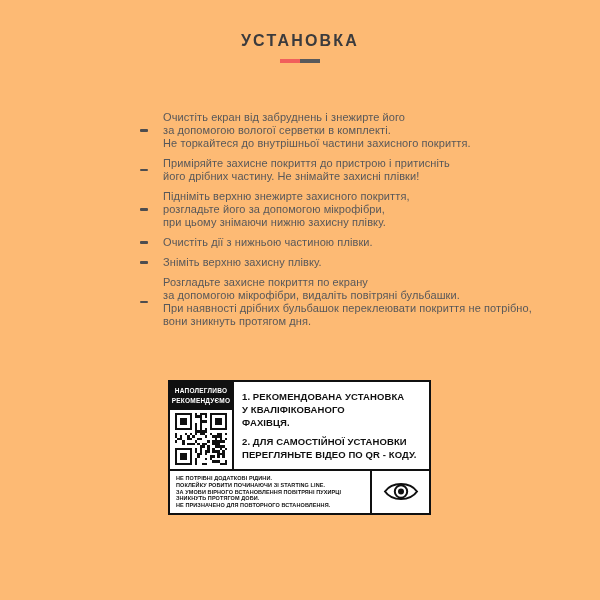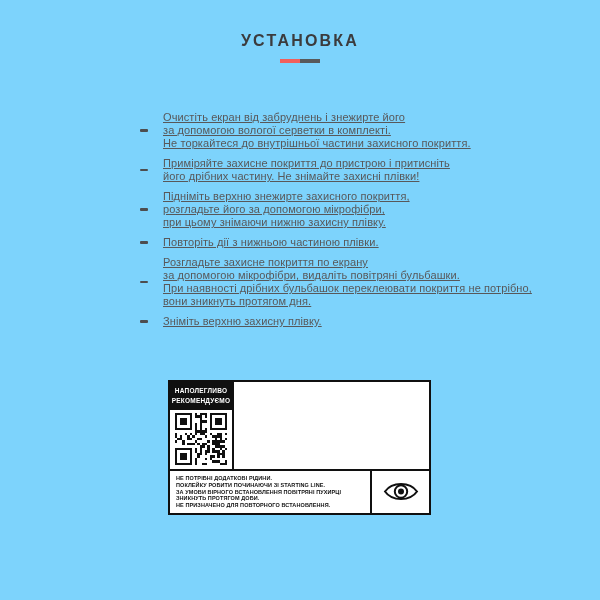--- a/index.html
+++ b/index.html
@@ -1,36 +1,35 @@
 <!DOCTYPE html>
 <html><head>
 <meta charset="utf-8">
 <style>
   * { margin:0; padding:0; box-sizing:border-box; }
   html,body { background:#ffffff; }
   .sheet {
-    position:relative; width:600px; height:600px; background:#7dd3fc;
+    position:relative; width:600px; height:600px; background:#fdba74;
     font-family:"Liberation Sans", sans-serif; overflow:hidden;
   }
   .page-title {
     padding-top:32px; text-align:center;
     font-size:16px; font-weight:600; letter-spacing:2.2px;
     color:#3b3b3d;
   }
   .title-underline { width:40px; height:4px; margin:9px auto 0; display:flex; }
   .title-underline .seg-red  { width:20px; height:4px; background:#f15f5c; }
   .title-underline .seg-dark { width:20px; height:4px; background:#58595b; }
 
   .instructions { margin:48px 0 0 140px; }
   .item { display:flex; align-items:center; margin-bottom:7px; }
   .dash { flex:0 0 8px; height:2.4px; background:#4d4d4f; margin-right:15px; border-radius:1px; }
   .item-text {
     white-space:pre-line; font-size:11px; line-height:13px; color:#58585a;
     letter-spacing:0.1px;
-    text-decoration:underline;
   }
 
   .rec-box {
     margin:52px 0 0 168px; width:263px;
     border:2px solid #101010; background:#ffffff;
   }
   .box-top { display:flex; border-bottom:2px solid #101010; }
   .qr-col { width:64px; border-right:2px solid #101010; display:flex; flex-direction:column; }
   .badge {
     background:#101010; color:#ffffff; text-align:center;
@@ -78,32 +77,32 @@
 його дрібних частину. Не знімайте захисні плівки!</span>
     </div>
     <div class="item">
       <span class="dash"></span>
       <span class="item-text">Підніміть верхню знежирте захисного покриття,
 розгладьте його за допомогою мікрофібри,
 при цьому знімаючи нижню захисну плівку.</span>
     </div>
     <div class="item">
       <span class="dash"></span>
-      <span class="item-text">Повторіть дії з нижньою частиною плівки.</span>
+      <span class="item-text">Очистіть дії з нижньою частиною плівки.</span>
+    </div>
+    <div class="item">
+      <span class="dash"></span>
+      <span class="item-text">Зніміть верхню захисну плівку.</span>
     </div>
     <div class="item">
       <span class="dash"></span>
       <span class="item-text">Розгладьте захисне покриття по екрану
 за допомогою мікрофібри, видаліть повітряні бульбашки.
 При наявності дрібних бульбашок переклеювати покриття не потрібно,
 вони зникнуть протягом дня.</span>
-    </div>
-    <div class="item">
-      <span class="dash"></span>
-      <span class="item-text">Зніміть верхню захисну плівку.</span>
     </div>
   </div>
 
   <div class="rec-box">
     <div class="box-top">
       <div class="qr-col">
         <div class="badge">НАПОЛЕГЛИВО
 РЕКОМЕНДУЄМО</div>
         <div class="qr-wrap">
             <svg viewBox="0 0 21 21" width="52" height="52" shape-rendering="crispEdges" fill="#101010">
@@ -319,20 +318,27 @@
               <rect x="20" y="19" width="1" height="1"></rect>
               <rect x="8" y="20" width="1" height="1"></rect>
               <rect x="11" y="20" width="1" height="1"></rect>
               <rect x="12" y="20" width="1" height="1"></rect>
               <rect x="18" y="20" width="1" height="1"></rect>
               <rect x="19" y="20" width="1" height="1"></rect>
               <rect x="20" y="20" width="1" height="1"></rect>
             </svg>
           </div>
       </div>
+      <div class="points">
+        <div class="point">1. РЕКОМЕНДОВАНА УСТАНОВКА
+У КВАЛІФІКОВАНОГО
+ФАХІВЦЯ.</div>
+        <div class="point">2. ДЛЯ САМОСТІЙНОЇ УСТАНОВКИ
+ПЕРЕГЛЯНЬТЕ ВІДЕО ПО QR - КОДУ.</div>
+      </div>
     </div>
     <div class="box-bottom">
       <div class="fine-print">НЕ ПОТРІБНІ ДОДАТКОВІ РІДИНИ.
 ПОКЛЕЙКУ РОБИТИ ПОЧИНАЮЧИ ЗІ STARTING LINE.
 ЗА УМОВИ ВІРНОГО ВСТАНОВЛЕННЯ ПОВІТРЯНІ ПУХИРЦІ ЗНИКНУТЬ ПРОТЯГОМ ДОБИ.
 НЕ ПРИЗНАЧЕНО ДЛЯ ПОВТОРНОГО ВСТАНОВЛЕННЯ.</div>
       <div class="eye-cell">
         <svg width="36" height="23" viewBox="0 0 36 23" fill="none">
           <path d="M2 11.5 C 9 1.5, 27 1.5, 34 11.5 C 27 21.5, 9 21.5, 2 11.5 Z" stroke="#101010" stroke-width="2" stroke-linejoin="miter"></path>
           <circle cx="18" cy="11.5" r="6.2" stroke="#101010" stroke-width="2"></circle>

